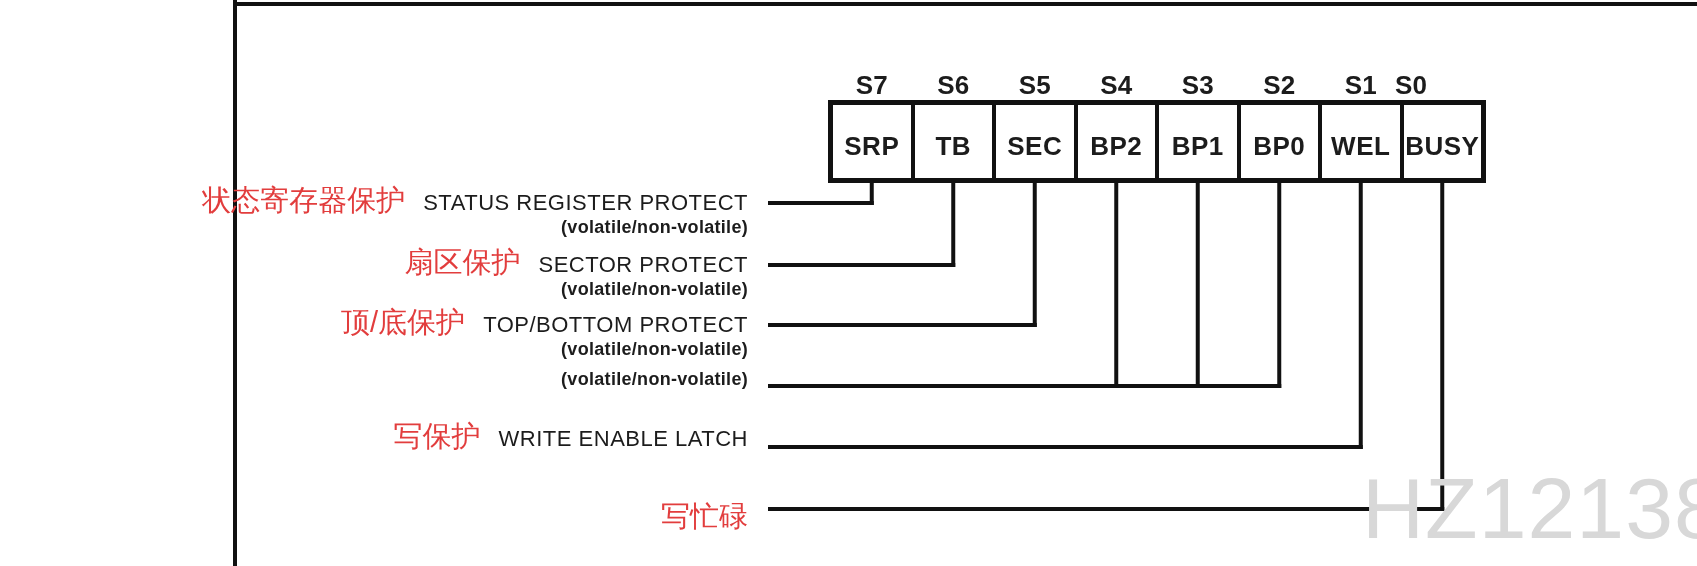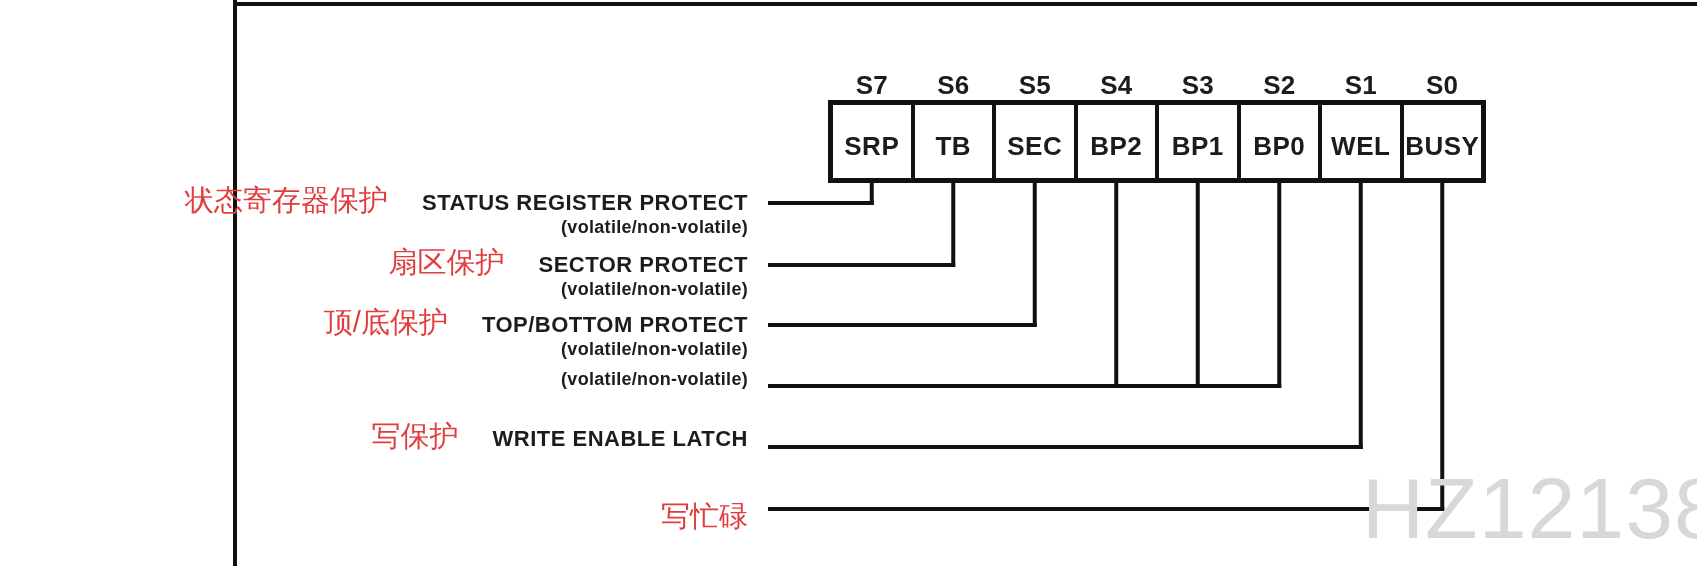--- a/index.html
+++ b/index.html
@@ -46,23 +46,23 @@
     line-height:28px;
   }
 
   #connectors { position:absolute; left:0; top:0; pointer-events:none; }
 
   .ann-row {
     position:absolute; right:949px;
     display:flex; flex-direction:column; align-items:flex-end;
     white-space:nowrap;
   }
-  .ann-main { display:flex; align-items:baseline; gap:34px; }
+  .ann-main { display:flex; align-items:baseline; gap:18px; }
   .ann-zh  { font-size:29px; line-height:29px; color:var(--red); }
-  .ann-en  { font-size:22px; line-height:29px; font-weight:700; letter-spacing:0.5px; color:var(--text); }
+  .ann-en  { font-size:22px; line-height:29px; font-weight:400; letter-spacing:0.5px; color:var(--text); }
   .ann-note{ font-size:18px; line-height:20px; font-weight:600; letter-spacing:0.3px; color:var(--text); }
 
   .watermark {
     position:absolute; left:1362px; top:465px;
     font-size:86px; line-height:86px; letter-spacing:1px;
     color:var(--wm);
   }
 </style>
 </head>
 <body>
@@ -71,21 +71,21 @@
 <div class="frame-top"></div>
 
 <div id="bit-indexes">
     <span class="bit-index" style="left: 830.75px;">S7</span>
     <span class="bit-index" style="left: 912.25px;">S6</span>
     <span class="bit-index" style="left: 993.75px;">S5</span>
     <span class="bit-index" style="left: 1075.25px;">S4</span>
     <span class="bit-index" style="left: 1156.75px;">S3</span>
     <span class="bit-index" style="left: 1238.25px;">S2</span>
     <span class="bit-index" style="left: 1319.75px;">S1</span>
-    <span class="bit-index" style="left: 1401px;">S0</span>
+    <span class="bit-index" style="left: 1370px;">S0</span>
   </div>
 <div id="bit-cells">
     <div class="cell">
       <span class="cell-label">SRP</span>
     </div>
     <div class="cell">
       <span class="cell-label">TB</span>
     </div>
     <div class="cell">
       <span class="cell-label">SEC</span>

